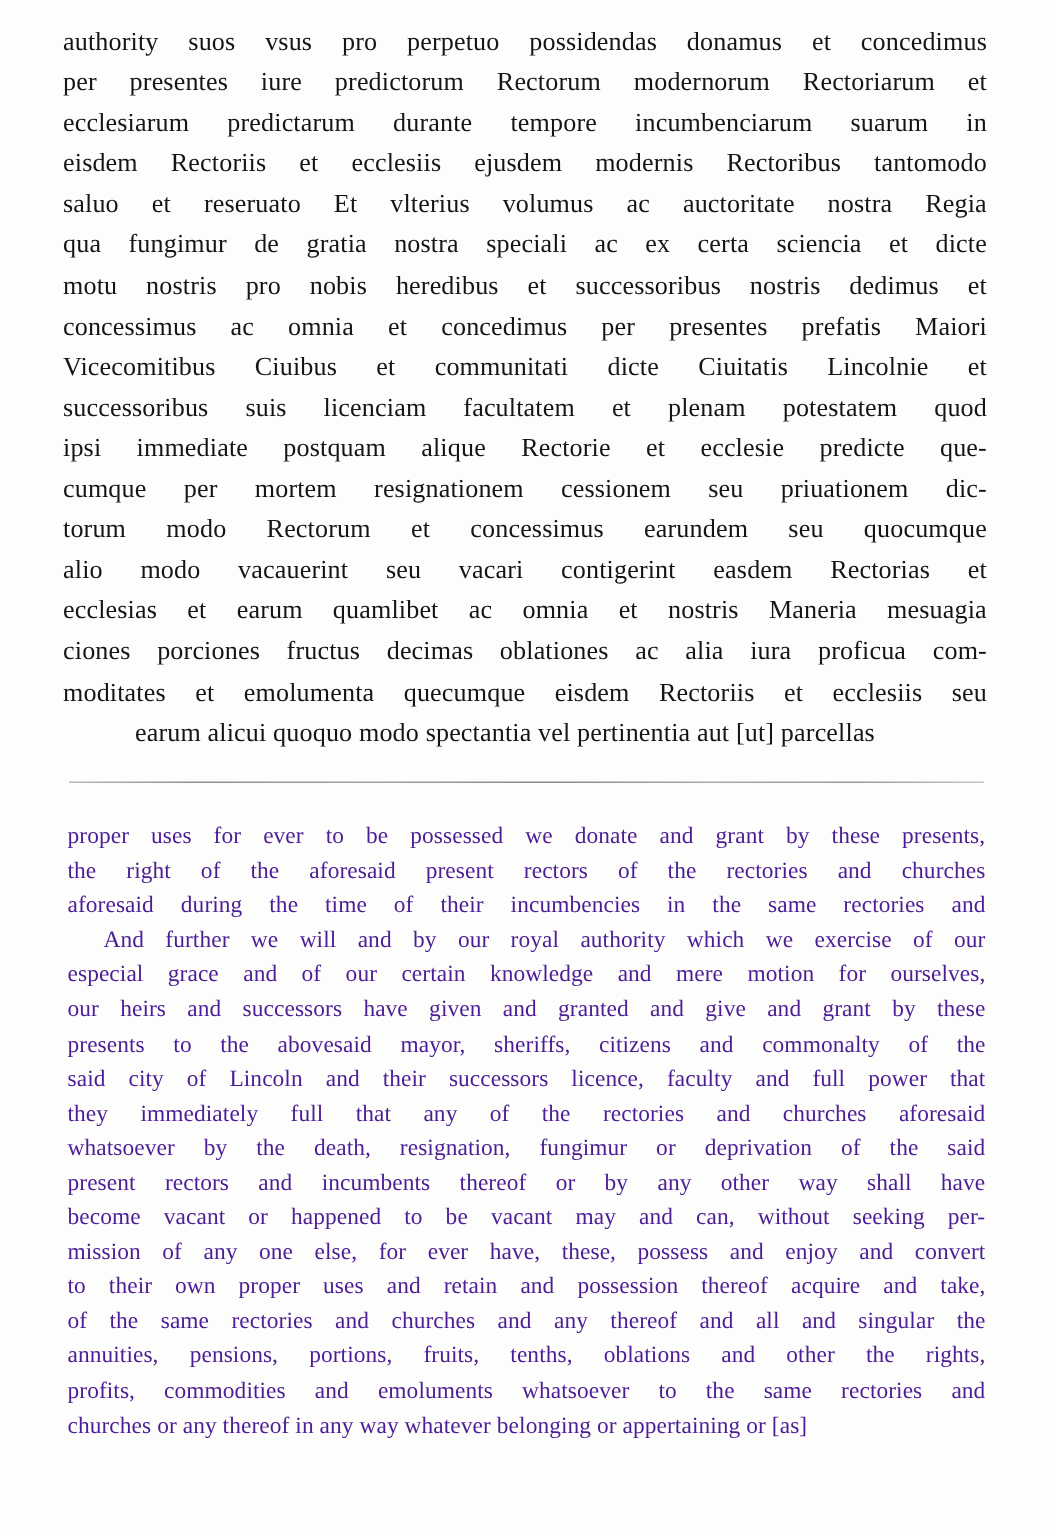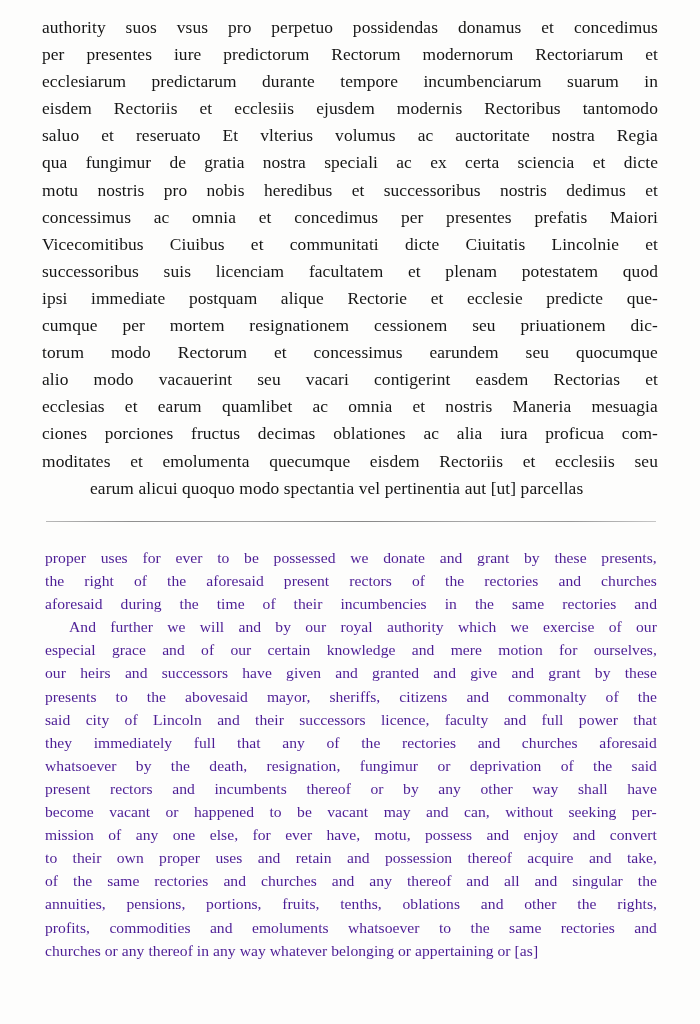--- a/index.html
+++ b/index.html
@@ -471,21 +471,21 @@
         </div>
         <div class="english-line">
           <span>mission</span>
           <span>of</span>
           <span>any</span>
           <span>one</span>
           <span>else,</span>
           <span>for</span>
           <span>ever</span>
           <span>have,</span>
-          <span>motu,</span>
+          <span>these,</span>
           <span>possess</span>
           <span>and</span>
           <span>enjoy</span>
           <span>and</span>
           <span>convert</span>
         </div>
         <div class="english-line">
           <span>to</span>
           <span>their</span>
           <span>own</span>

